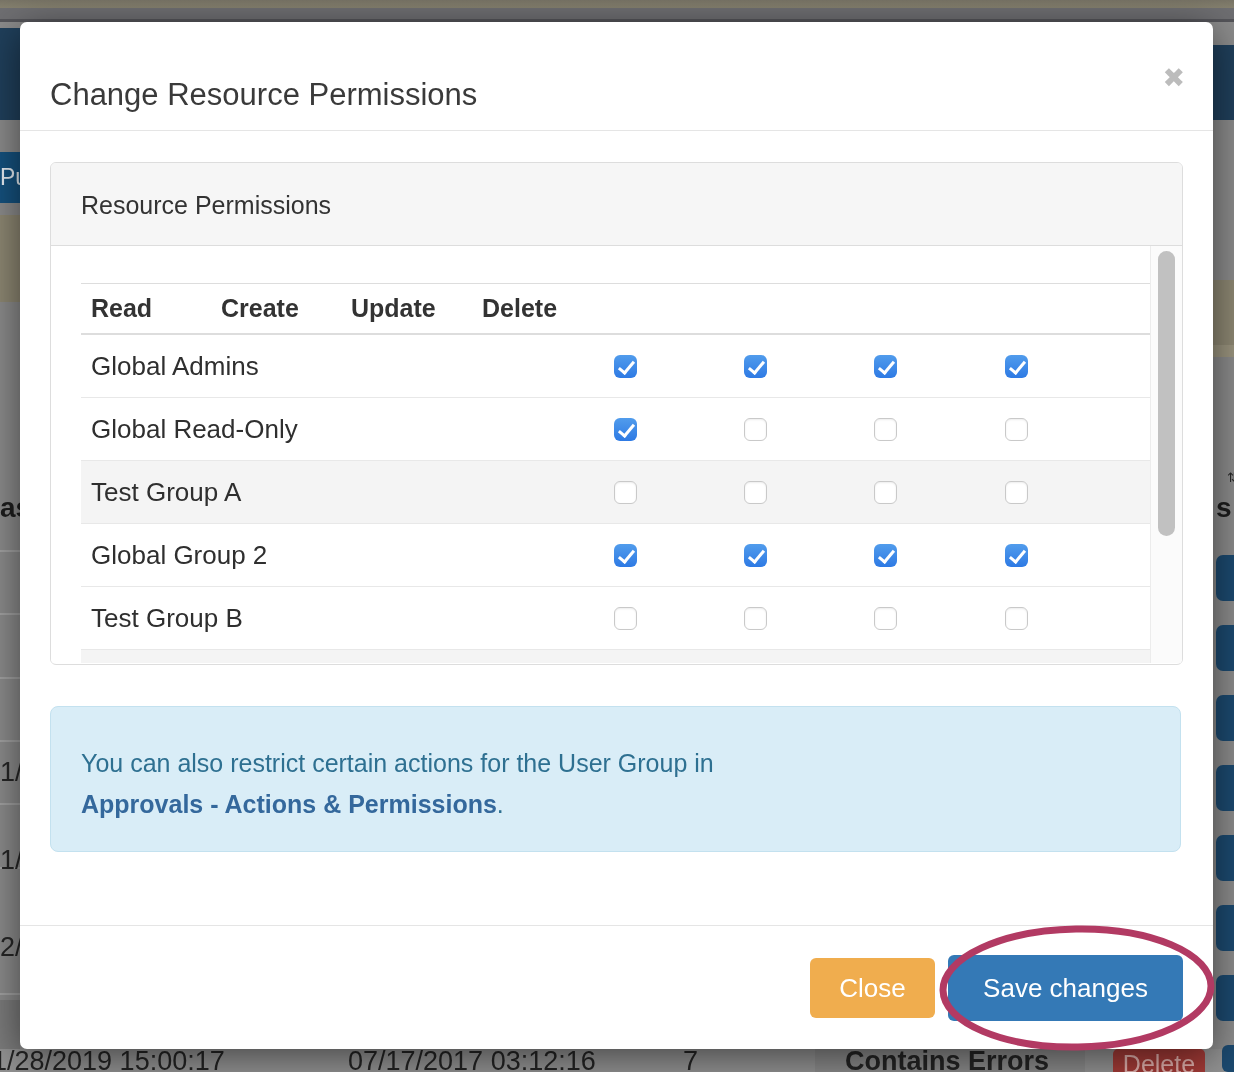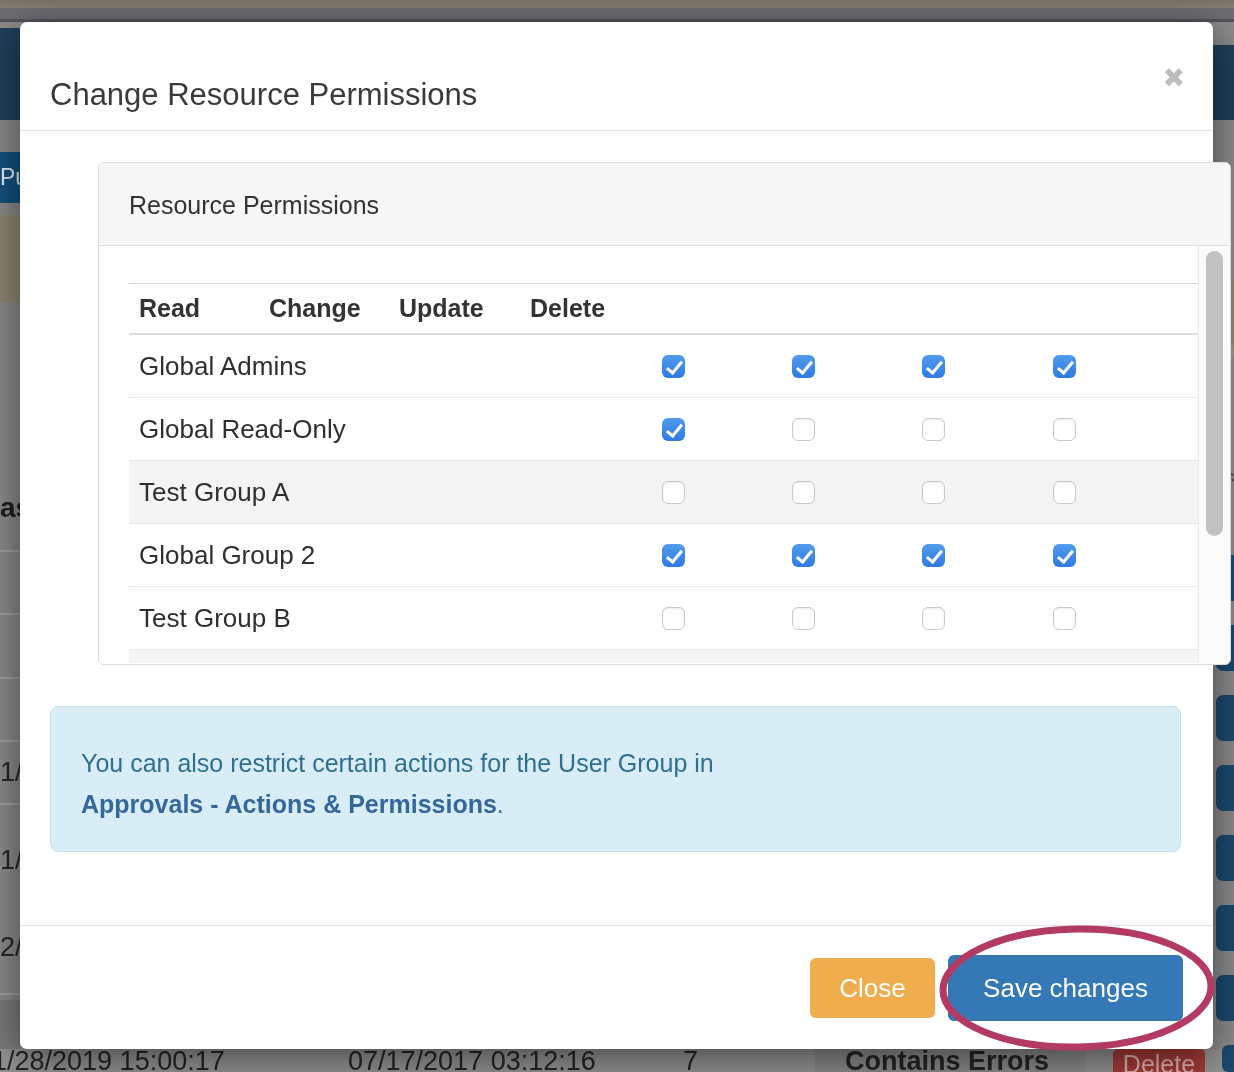--- a/index.html
+++ b/index.html
@@ -36,21 +36,21 @@
   .edge-blue-frag{left:1222px;top:1045px;width:12px;height:27px;background:#1c4a70;border-radius:6px 0 0 6px;}
   
   .modal{
     position:absolute;left:20px;top:22px;width:1193px;height:1027px;background:#fff;
     border-radius:7px;box-shadow:0 8px 40px rgba(0,0,0,.55);
   }
   .modal-header{position:relative;height:108px;border-bottom:1px solid #e5e5e5;}
   .modal-title{position:absolute;left:30px;top:55px;font-size:31px;color:#3a3a3a;}
   .modal-close{position:absolute;right:28px;top:40px;font-size:27px;font-weight:bold;color:#bcbcbc;cursor:pointer;}
   
-  .panel{position:absolute;left:30px;top:140px;width:1131px;height:501px;border:1px solid #ddd;border-radius:6px;overflow:hidden;background:#fff;margin-left:48px;}
+  .panel{position:absolute;left:30px;top:140px;width:1131px;height:501px;border:1px solid #ddd;border-radius:6px;overflow:hidden;background:#fff;}
   .panel-heading{height:82px;line-height:84px;padding-left:30px;background:#f6f6f6;border-bottom:1px solid #ddd;font-size:25px;color:#333;}
   .panel-body{position:relative;height:417px;background:#fff;}
   .ptable{position:absolute;left:30px;top:37px;width:1071px;}
   .thead{display:flex;border-top:1px solid #ddd;border-bottom:2px solid #ddd;height:49px;align-items:center;font-weight:bold;font-size:25px;color:#333;}
   .trow{display:flex;height:62px;align-items:center;border-bottom:1px solid #e8e8e8;font-size:26px;color:#2f2f2f;background:#fff;}
   .trow.striped{background:#f4f4f4;}
   .partial-row{height:13px;background:#f4f4f4;}
   .cell{padding-left:10px;box-sizing:border-box;}
   .c0{width:523px;}
   .c1{width:130px;}
@@ -128,21 +128,21 @@
     <div class="modal-title">Change Resource Permissions</div>
     <div class="modal-close">✖</div>
   </div>
 
   <div class="panel">
     <div class="panel-heading">Resource Permissions</div>
     <div class="panel-body">
       <div class="ptable">
         <div class="thead">
           <div class="cell c1">Read</div>
-          <div class="cell c2">Change</div>
+          <div class="cell c2">Create</div>
           <div class="cell c3">Update</div>
           <div class="cell c4">Delete</div>
         </div>
         <div id="tbody">
             <div class="trow">
               <div class="cell c0">Global Admins</div>
               <div class="cell c1">
                 <div class="cb checked"></div>
               </div>
               <div class="cell c2">

